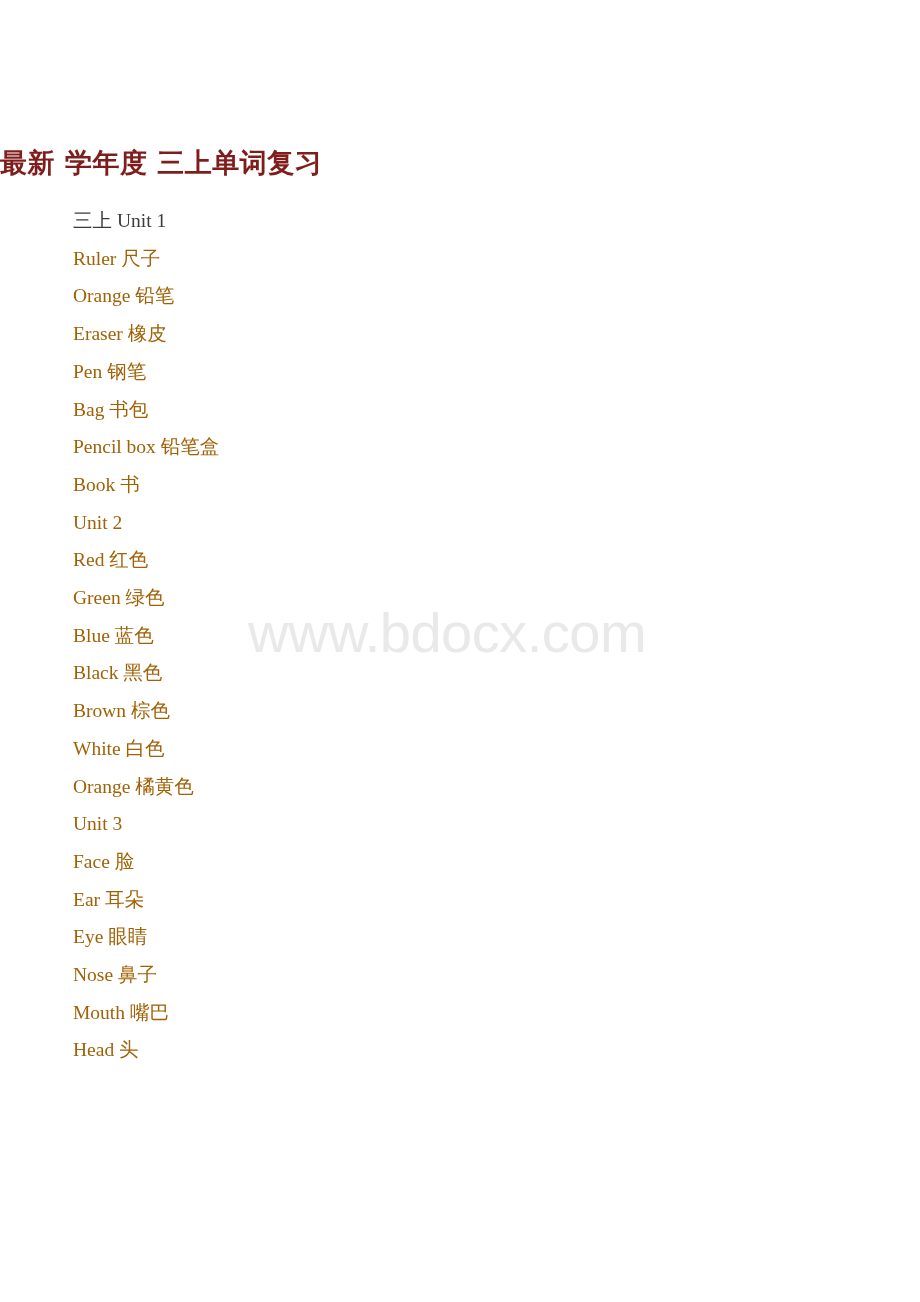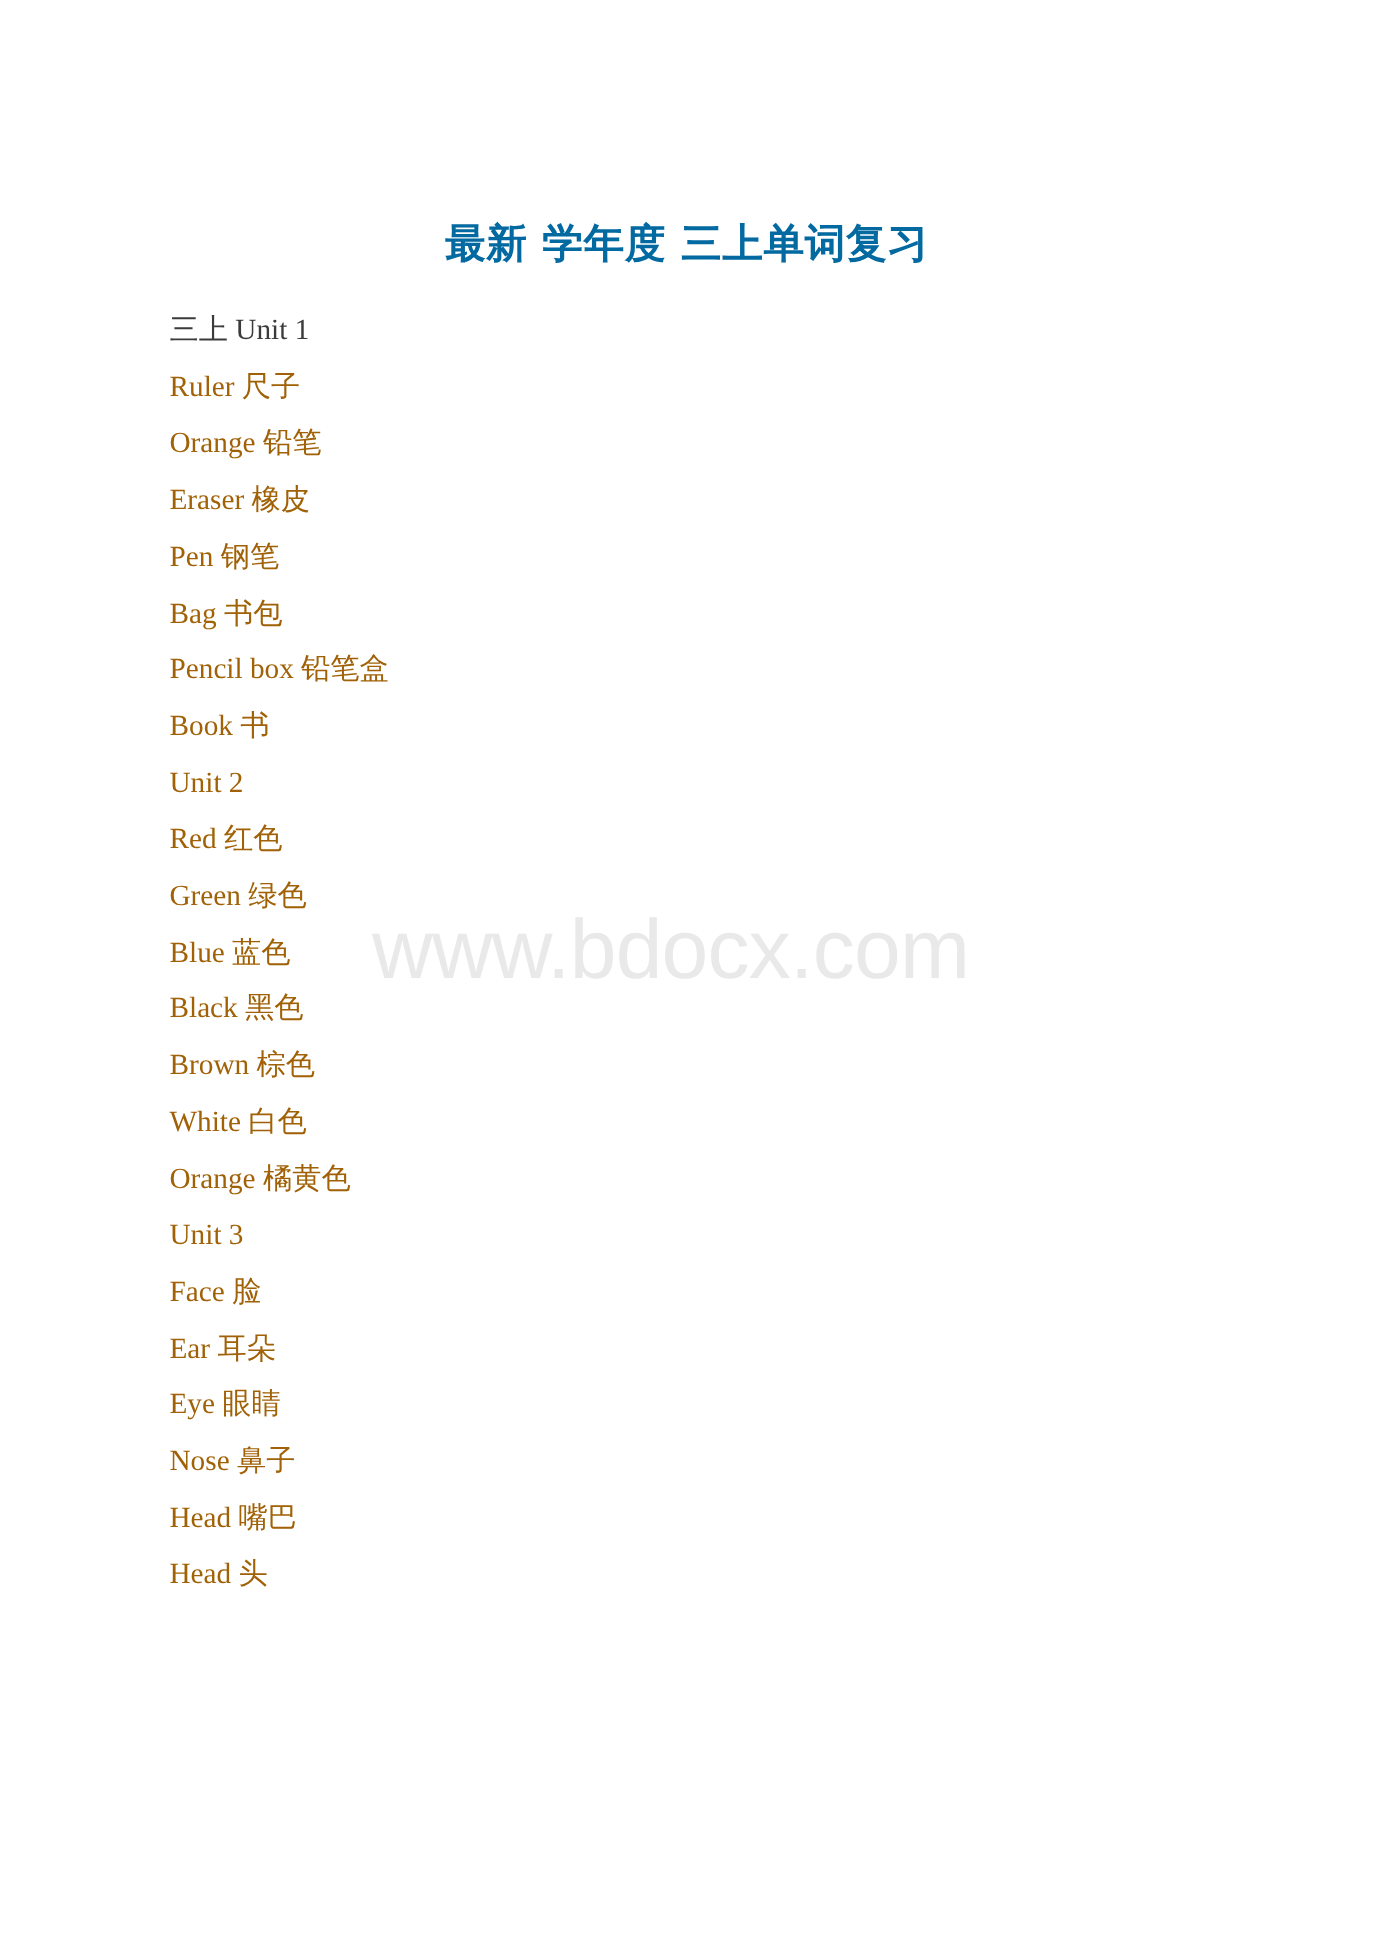--- a/index.html
+++ b/index.html
@@ -37,30 +37,29 @@
   .content {
     position: relative;
     z-index: 2;
     padding-top: 146px;
   }
   .doc-title {
     font-family: "DejaVu Sans", "Liberation Sans", sans-serif;
     font-weight: bold;
     font-size: 27px;
     line-height: 34px;
-    color: #0369a1;
-    text-align: center;
+    color: #7f1d1d;
+    text-align: left;
     margin: 0 0 0 0;
     padding-right: 4px;
     letter-spacing: 0.5px;
   }
   .lines {
     margin-top: 22px;
     padding-left: 73px;
-    margin-left: 40px;
   }
   .line {
     font-family: "Liberation Serif", "DejaVu Serif", serif;
     font-size: 19.5px;
     line-height: 37.7px;
     color: #a16207;
     white-space: pre;
   }
   .line.muted {
     color: #3b3b3b;
@@ -92,18 +91,18 @@
       <div class="line">Blue 蓝色</div>
       <div class="line">Black 黑色</div>
       <div class="line">Brown 棕色</div>
       <div class="line">White 白色</div>
       <div class="line">Orange 橘黄色</div>
       <div class="line">Unit 3</div>
       <div class="line">Face 脸</div>
       <div class="line">Ear 耳朵</div>
       <div class="line">Eye 眼睛</div>
       <div class="line">Nose 鼻子</div>
-      <div class="line">Head 嘴巴</div>
+      <div class="line">Mouth 嘴巴</div>
       <div class="line">Head 头</div>
     </div>
 
   </div>
 </div>
 
 </body></html>

